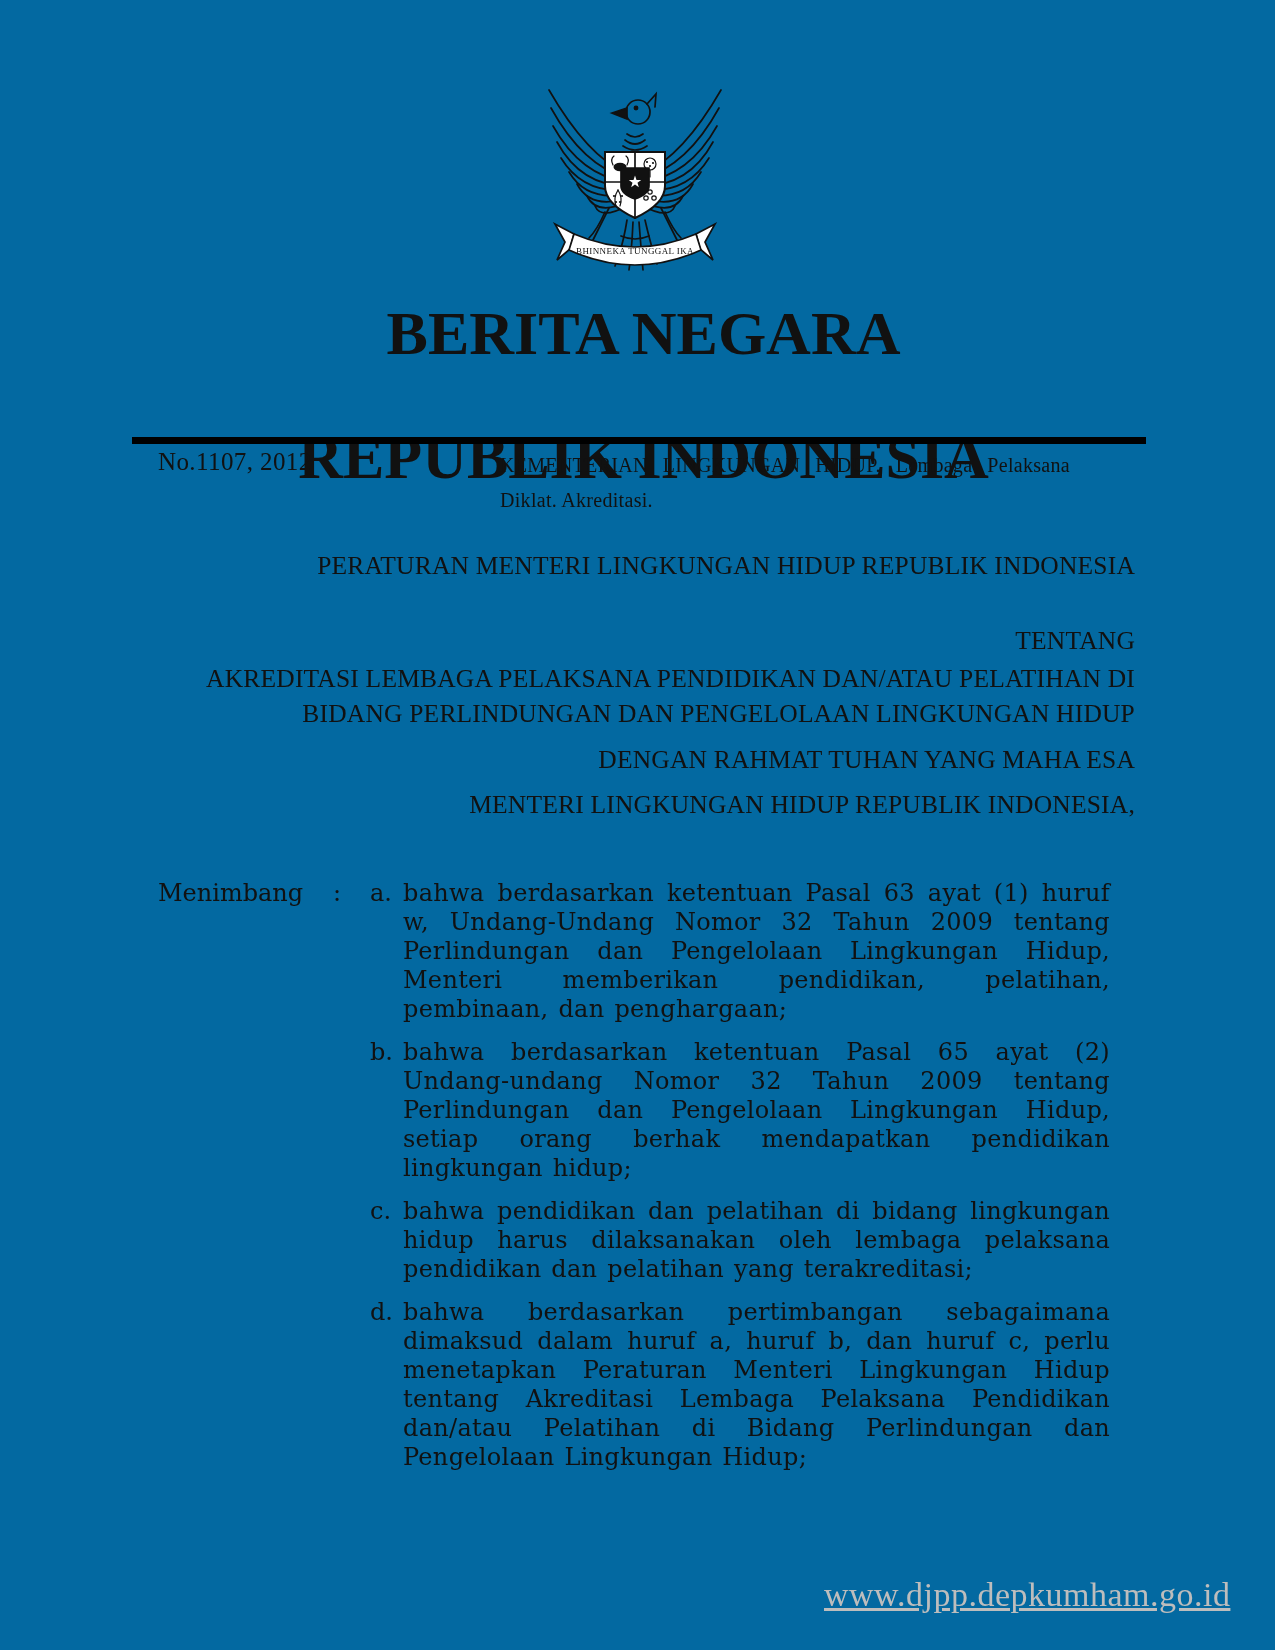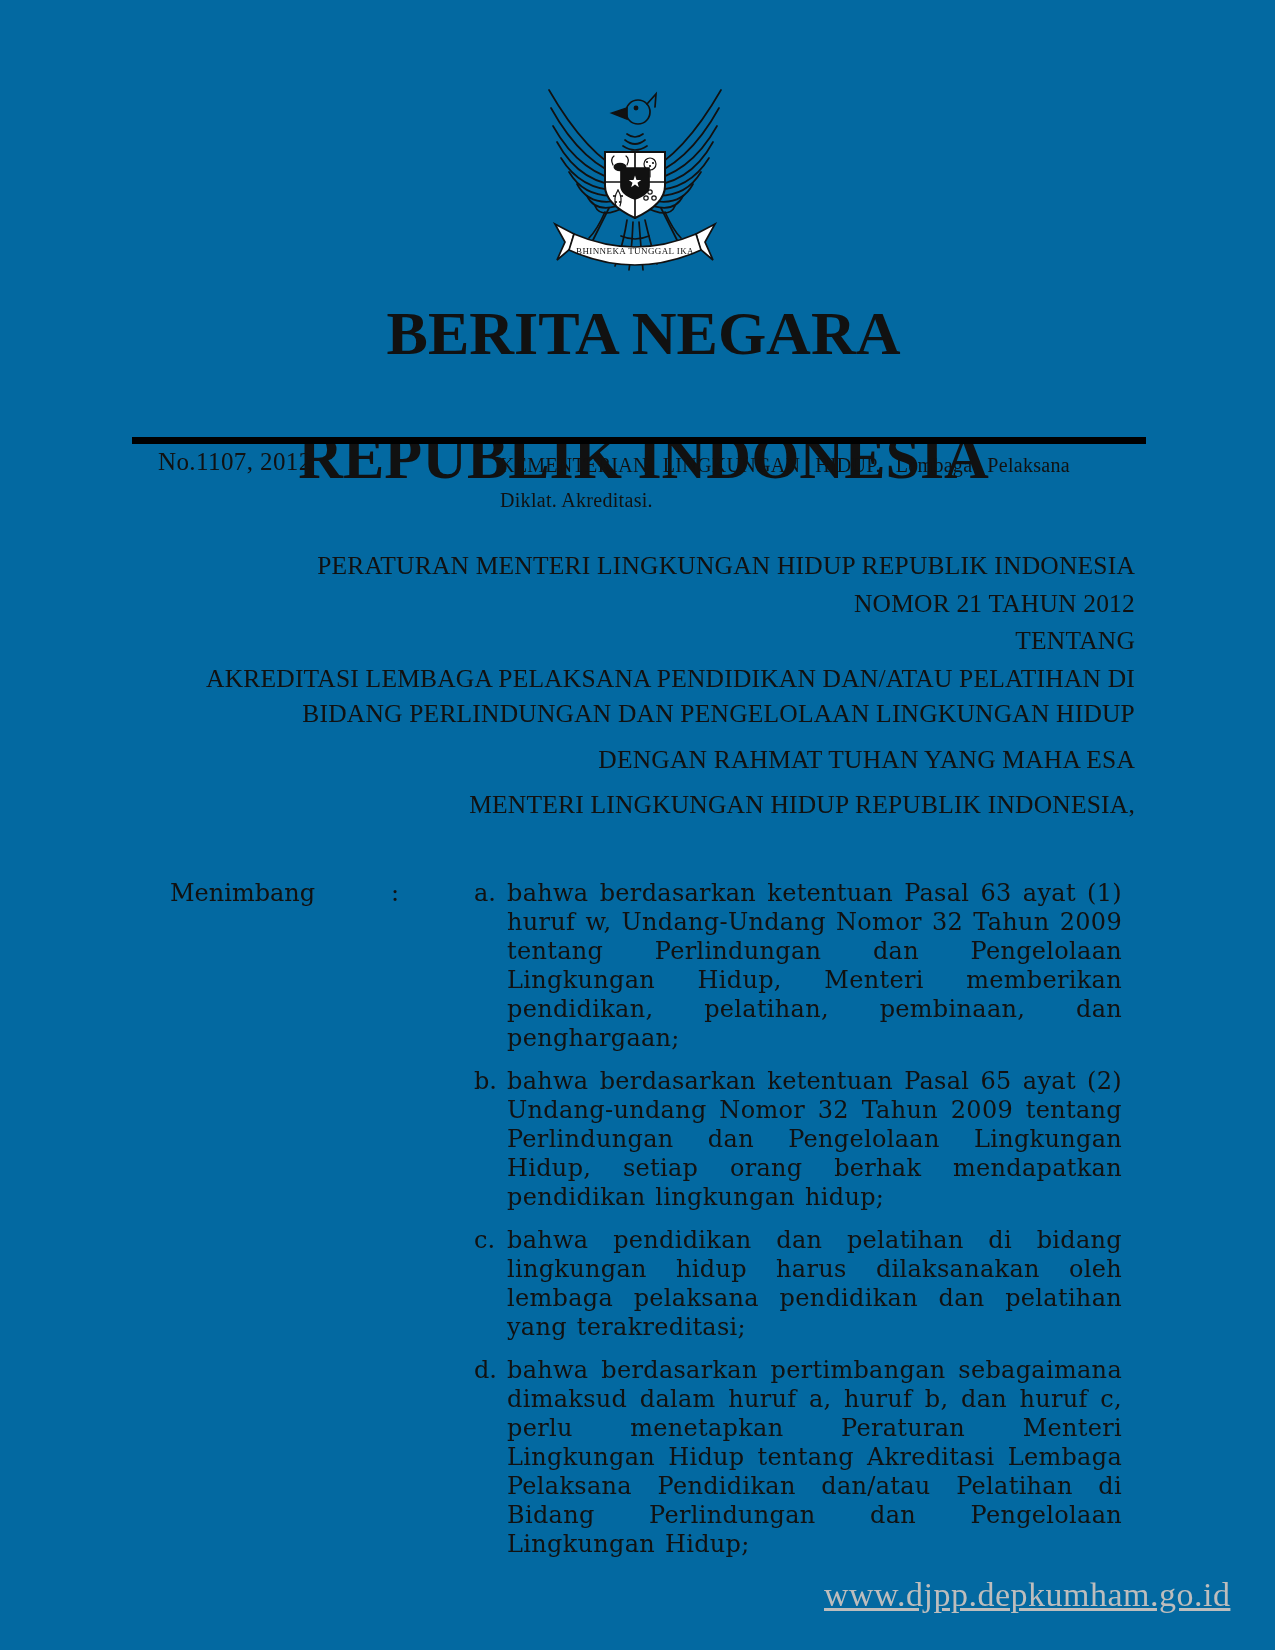--- a/index.html
+++ b/index.html
@@ -53,24 +53,24 @@
     letter-spacing:.2px;
   }
   .h-regtitle{top:548px;}
   .h-regnumber{top:586px;}
   .h-tentang{top:623px;}
   .h-subject{top:661px;}
   .h-invocation{top:742px;}
   .h-authority{top:787px;}
   
   .considerations{
-    position:absolute;left:170px;top:879px;width:952px;
+    position:absolute;left:158px;top:879px;width:952px;
     display:grid;grid-template-columns:175px 37px 1fr;
     font-family:"DejaVu Serif","Liberation Serif",serif;
-    font-size:24px;line-height:29px;gap:46px;
+    font-size:24px;line-height:29px;
   }
   .cons-label{grid-column:1;}
   .cons-colon{grid-column:2;}
   .cons-items{grid-column:3;}
   .cons-item{display:flex;margin-bottom:14px;}
   .cons-item:last-child{margin-bottom:0;}
   .item-letter{flex:0 0 33px;}
   .item-text{
     flex:1;text-align:justify;
     letter-spacing:.3px;word-spacing:2px;
@@ -185,21 +185,20 @@
   <div class="masthead-title"><span>BERITA NEGARA</span><br>
     <span>REPUBLIK INDONESIA</span>
   </div>
 
   <div class="masthead-rule"></div>
 
   <div class="gazette-number">No.1107, 2012</div>
   <div class="gazette-subject">KEMENTERIAN LINGKUNGAN HIDUP. Lembaga Pelaksana Diklat. Akreditasi.</div>
 
   <div class="doc-heading h-regtitle">PERATURAN MENTERI LINGKUNGAN HIDUP REPUBLIK INDONESIA</div>
-  <div class="doc-heading h-regnumber">NOMOR 21 TAHUN 2012</div>
   <div class="doc-heading h-tentang">TENTANG</div>
   <div class="doc-heading h-subject">AKREDITASI LEMBAGA PELAKSANA PENDIDIKAN DAN/ATAU PELATIHAN DI BIDANG PERLINDUNGAN DAN PENGELOLAAN LINGKUNGAN HIDUP</div>
   <div class="doc-heading h-invocation">DENGAN RAHMAT TUHAN YANG MAHA ESA</div>
   <div class="doc-heading h-authority">MENTERI LINGKUNGAN HIDUP REPUBLIK INDONESIA,</div>
 
   <div class="considerations">
     <div class="cons-label">Menimbang</div>
     <div class="cons-colon">:</div>
     <div class="cons-items">
 

